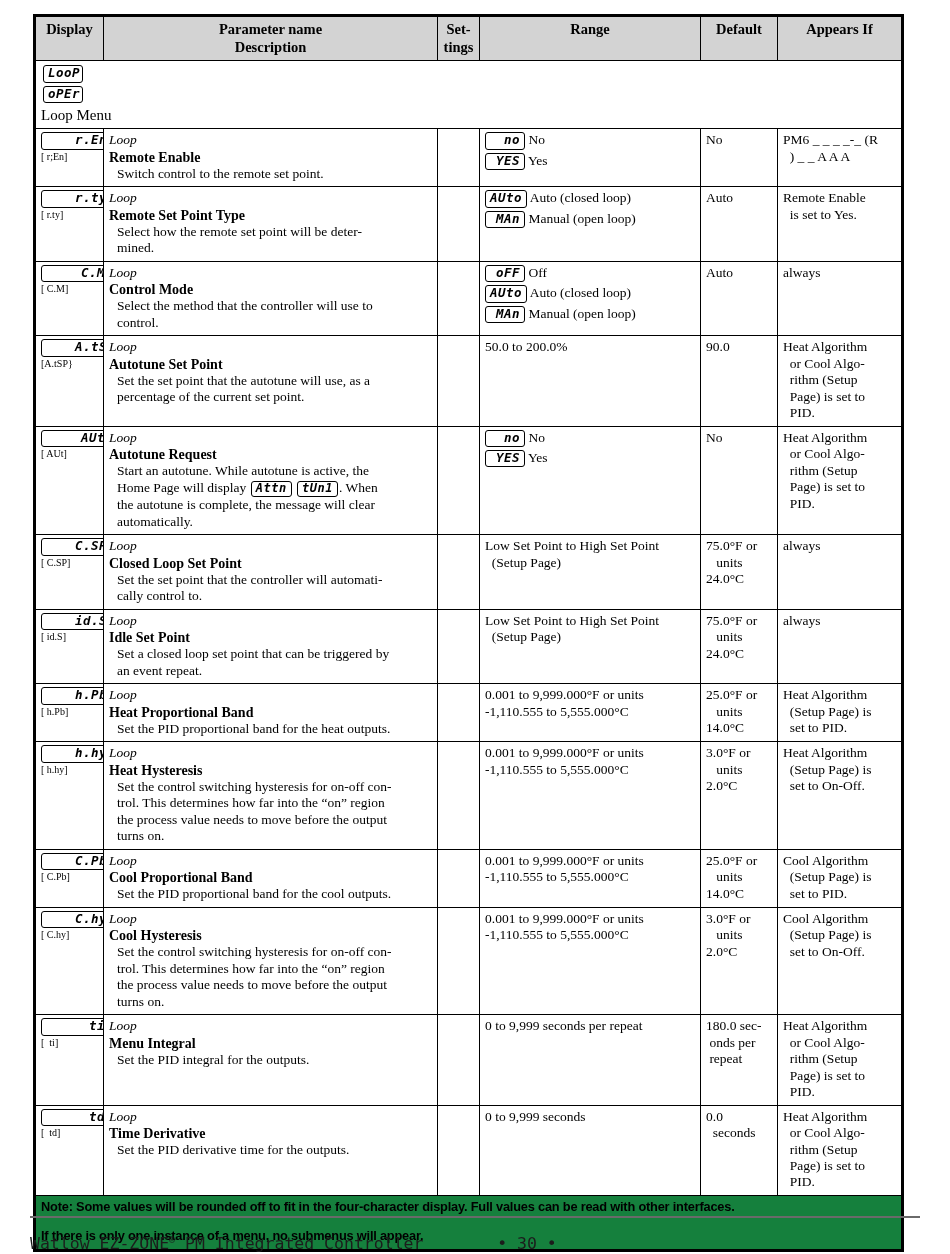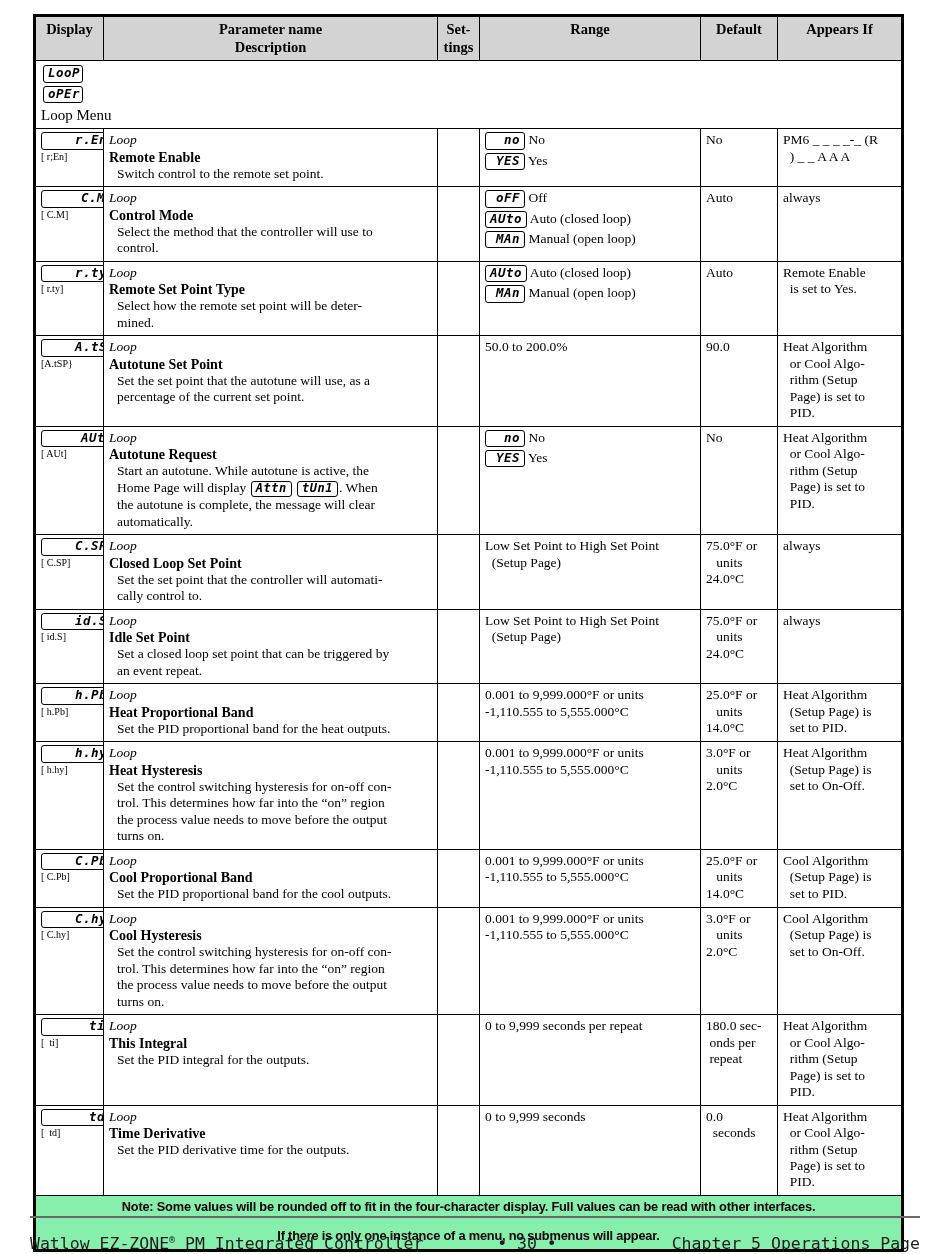--- a/index.html
+++ b/index.html
@@ -39,25 +39,24 @@
   .disp .seg{margin-bottom:1px;padding-left:33px;}
   .bracket{font-size:10px;white-space:pre;}
   .menu-ital{font-style:italic;}
   .pname{font-weight:bold;font-size:14px;}
   .desc{margin-left:8px;}
   .dline{white-space:pre-wrap;}
   .range-item{margin-bottom:3px;white-space:pre-wrap;}
   .range-item .rlbl{white-space:pre-wrap;}
   .rtext,.dl,.al{white-space:pre-wrap;}
   .note{
-    background:#86efac;
+    background:#15803d;
     font-family:"Liberation Sans","DejaVu Sans",sans-serif;
     font-weight:bold;font-size:12.8px;letter-spacing:-0.2px;
     padding:6px 8px 7px 8px;
-    text-align:center;
   }
   .note-line{margin-bottom:13px;}
   .note-line:last-child{margin-bottom:2px;}
   
   .footer-rule{position:absolute;left:30px;top:1216px;width:890px;height:2px;background:#6a6a6a;}
   .footer{
     position:absolute;left:0;top:1226px;width:950px;height:24px;
     font-family:"DejaVu Sans Mono","Liberation Mono",monospace;
     font-size:16.5px;color:#1c1c1c;margin-top:8px;
   }
@@ -128,20 +127,46 @@
         <td class="dflt">
           <div class="dl">No</div>
         </td>
         <td class="appears">
           <div class="al">PM6 _ _ _ _-_ (R</div>
           <div class="al">  ) _ _ A A A</div>
         </td>
       </tr>
       <tr>
         <td class="disp">
+          <div><span class="seg">r.ty</span></div>
+          <div class="bracket">[ r.ty]</div>
+        </td>
+        <td class="param">
+          <div class="menu-ital">Loop</div>
+          <div class="pname">Remote Set Point Type</div>
+          <div class="desc">
+            <div class="dline">Select how the remote set point will be deter-</div>
+            <div class="dline">mined.</div>
+          </div>
+        </td>
+        <td class="settings"></td>
+        <td class="range">
+          <div class="range-item"><span class="seg">AUto</span><span class="rlbl"> Auto (closed loop)</span></div>
+          <div class="range-item"><span class="seg">MAn</span><span class="rlbl"> Manual (open loop)</span></div>
+        </td>
+        <td class="dflt">
+          <div class="dl">Auto</div>
+        </td>
+        <td class="appears">
+          <div class="al">Remote Enable</div>
+          <div class="al">  is set to Yes.</div>
+        </td>
+      </tr>
+      <tr>
+        <td class="disp">
           <div><span class="seg">C.M</span></div>
           <div class="bracket">[ C.M]</div>
         </td>
         <td class="param">
           <div class="menu-ital">Loop</div>
           <div class="pname">Control Mode</div>
           <div class="desc">
             <div class="dline">Select the method that the controller will use to</div>
             <div class="dline">control.</div>
           </div>
@@ -150,46 +175,20 @@
         <td class="range">
           <div class="range-item"><span class="seg">oFF</span><span class="rlbl"> Off</span></div>
           <div class="range-item"><span class="seg">AUto</span><span class="rlbl"> Auto (closed loop)</span></div>
           <div class="range-item"><span class="seg">MAn</span><span class="rlbl"> Manual (open loop)</span></div>
         </td>
         <td class="dflt">
           <div class="dl">Auto</div>
         </td>
         <td class="appears">
           <div class="al">always</div>
-        </td>
-      </tr>
-      <tr>
-        <td class="disp">
-          <div><span class="seg">r.ty</span></div>
-          <div class="bracket">[ r.ty]</div>
-        </td>
-        <td class="param">
-          <div class="menu-ital">Loop</div>
-          <div class="pname">Remote Set Point Type</div>
-          <div class="desc">
-            <div class="dline">Select how the remote set point will be deter-</div>
-            <div class="dline">mined.</div>
-          </div>
-        </td>
-        <td class="settings"></td>
-        <td class="range">
-          <div class="range-item"><span class="seg">AUto</span><span class="rlbl"> Auto (closed loop)</span></div>
-          <div class="range-item"><span class="seg">MAn</span><span class="rlbl"> Manual (open loop)</span></div>
-        </td>
-        <td class="dflt">
-          <div class="dl">Auto</div>
-        </td>
-        <td class="appears">
-          <div class="al">Remote Enable</div>
-          <div class="al">  is set to Yes.</div>
         </td>
       </tr>
       <tr>
         <td class="disp">
           <div><span class="seg">A.tSP</span></div>
           <div class="bracket">[A.tSP}</div>
         </td>
         <td class="param">
           <div class="menu-ital">Loop</div>
           <div class="pname">Autotune Set Point</div>
@@ -416,21 +415,21 @@
           <div class="al">  set to On-Off.</div>
         </td>
       </tr>
       <tr>
         <td class="disp">
           <div><span class="seg">ti</span></div>
           <div class="bracket">[  ti]</div>
         </td>
         <td class="param">
           <div class="menu-ital">Loop</div>
-          <div class="pname">This Integral</div>
+          <div class="pname">Menu Integral</div>
           <div class="desc">
             <div class="dline">Set the PID integral for the outputs.</div>
           </div>
         </td>
         <td class="settings"></td>
         <td class="range">
           <div class="rtext">0 to 9,999 seconds per repeat</div>
         </td>
         <td class="dflt">
           <div class="dl">180.0 sec-</div>
@@ -479,14 +478,13 @@
           <div class="note-line">If there is only one instance of a menu, no submenus will appear.</div>
         </td>
       </tr>
     </tbody>
 </table>
 
 <div class="footer-rule"></div>
 <div class="footer">
   <span class="f-left"><span>Watlow EZ-ZONE</span><span class="reg">®</span><span> PM Integrated Controller</span></span>
   <span class="f-center">• 30 •</span>
-  <span class="f-right">Chapter 5 Operations Page</span>
 </div>
 
 </body></html>

